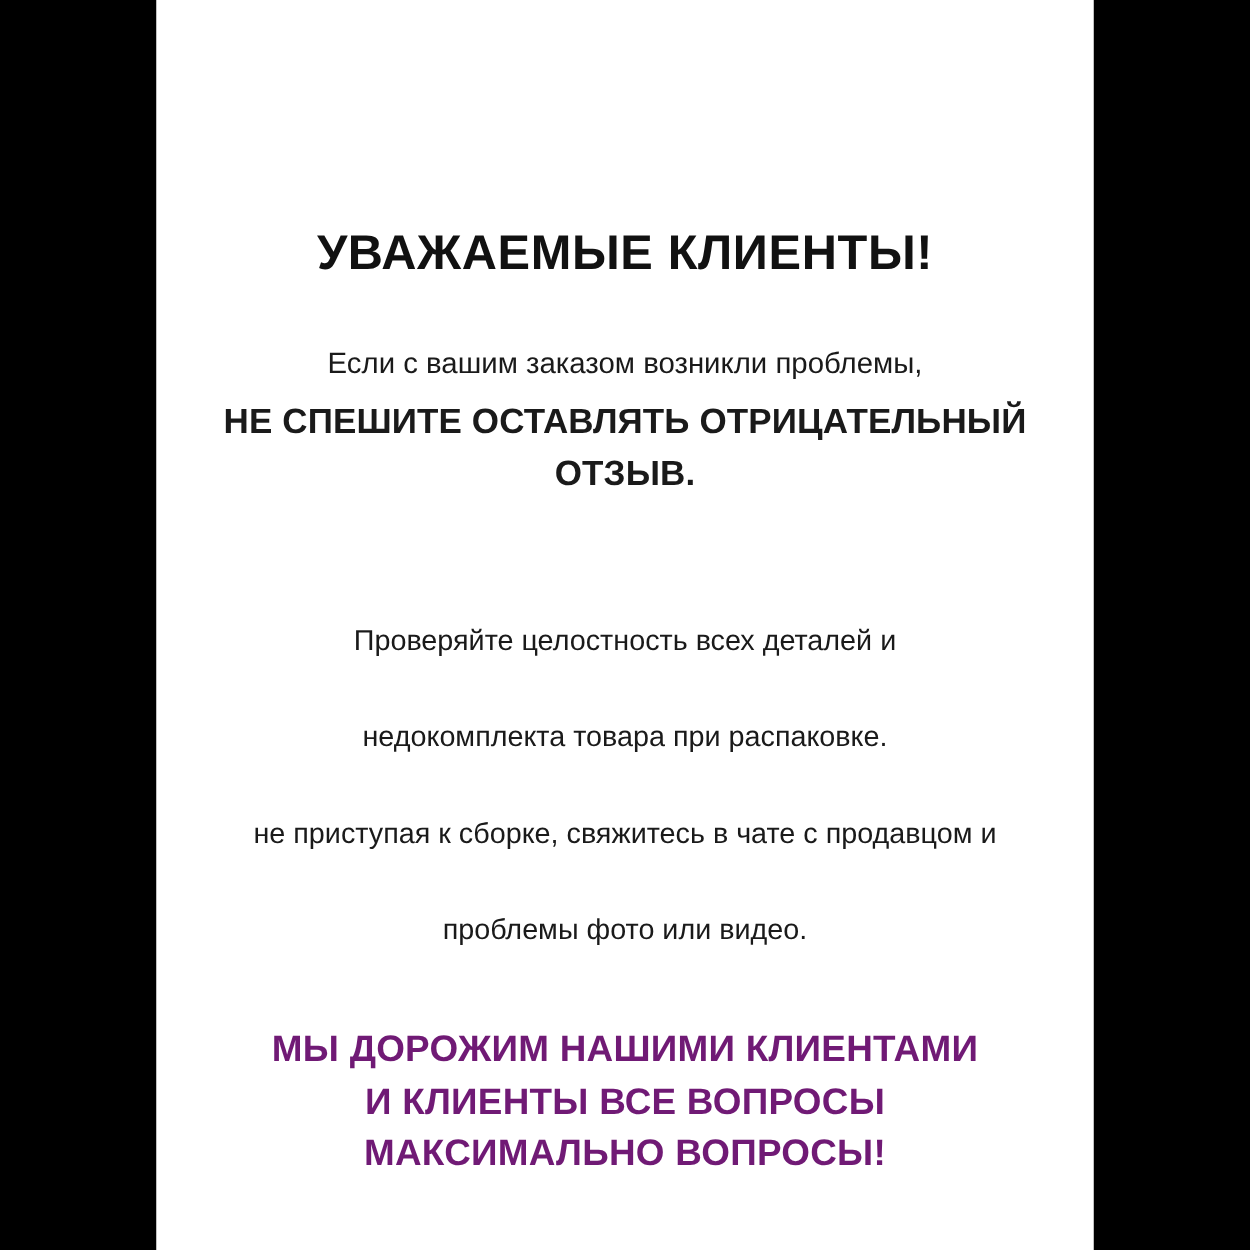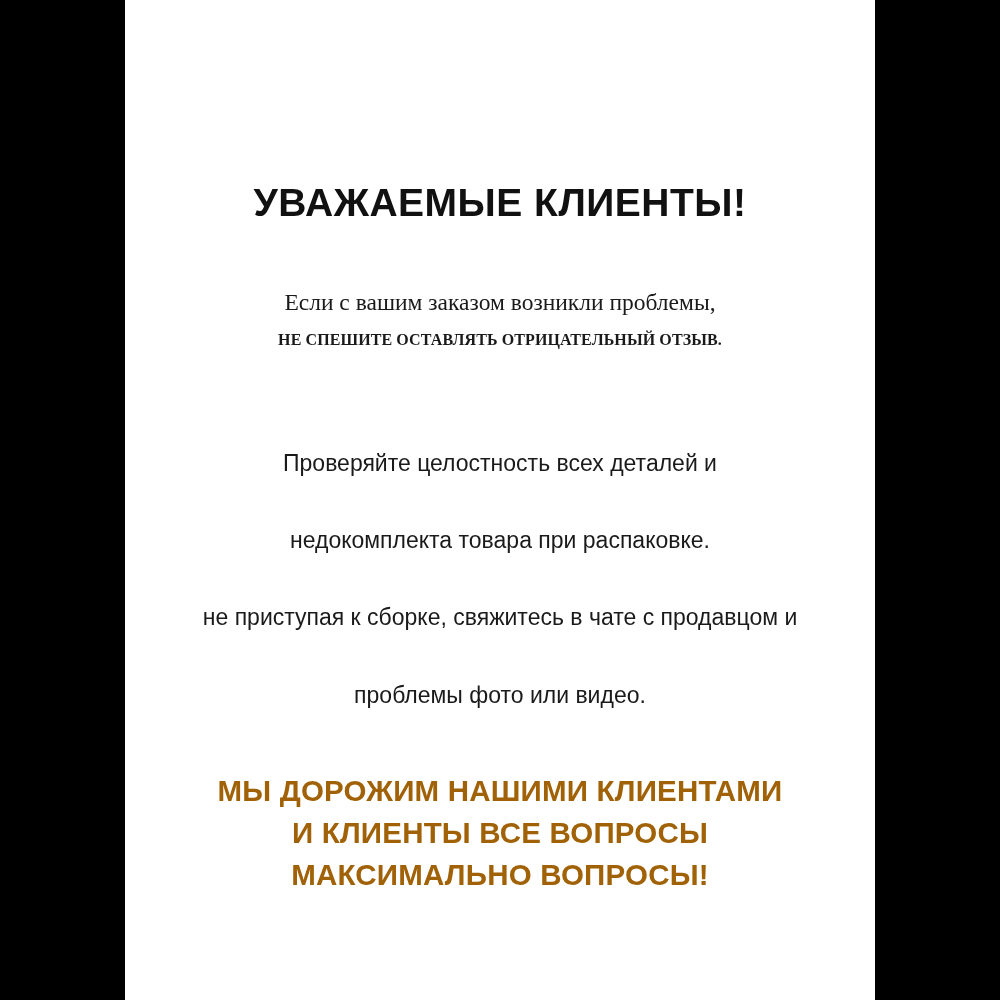--- a/index.html
+++ b/index.html
@@ -42,51 +42,50 @@
     letter-spacing: 0.5px;
     color: #111111;
     text-align: center;
     line-height: 1.1;
   }
   .block {
     text-align: center;
     color: #1a1a1a;
   }
   .para-intro {
-    margin-top: 60px;
+    margin-top: 48px;
     font-size: 23.5px;
     line-height: 1.52;
     font-weight: 400;
-    font-family: Liberation Serif, serif;
   }
   .para-intro .strong {
     display: block;
     font-weight: 700;
-    font-size: 16px;
+    font-size: 28px;
     letter-spacing: 0.1px;
     margin-top: 7px;
   }
   .para-body {
     margin-top: 53px;
     font-size: 23px;
     line-height: 1.62;
     font-weight: 400;
   }
   .para-body .line {
     display: block;
     white-space: nowrap;
     margin-top: 40px;
   }
   .closing {
     margin-top: 56px;
     font-size: 29.5px;
     font-weight: 700;
     line-height: 1.42;
     letter-spacing: 0.2px;
-    color: #a16207;
+    color: #701a75;
   }
   .closing .line {
     display: block;
     white-space: nowrap;
   }
 </style>
 </head>
 <body>
 
 <div class="stage">

